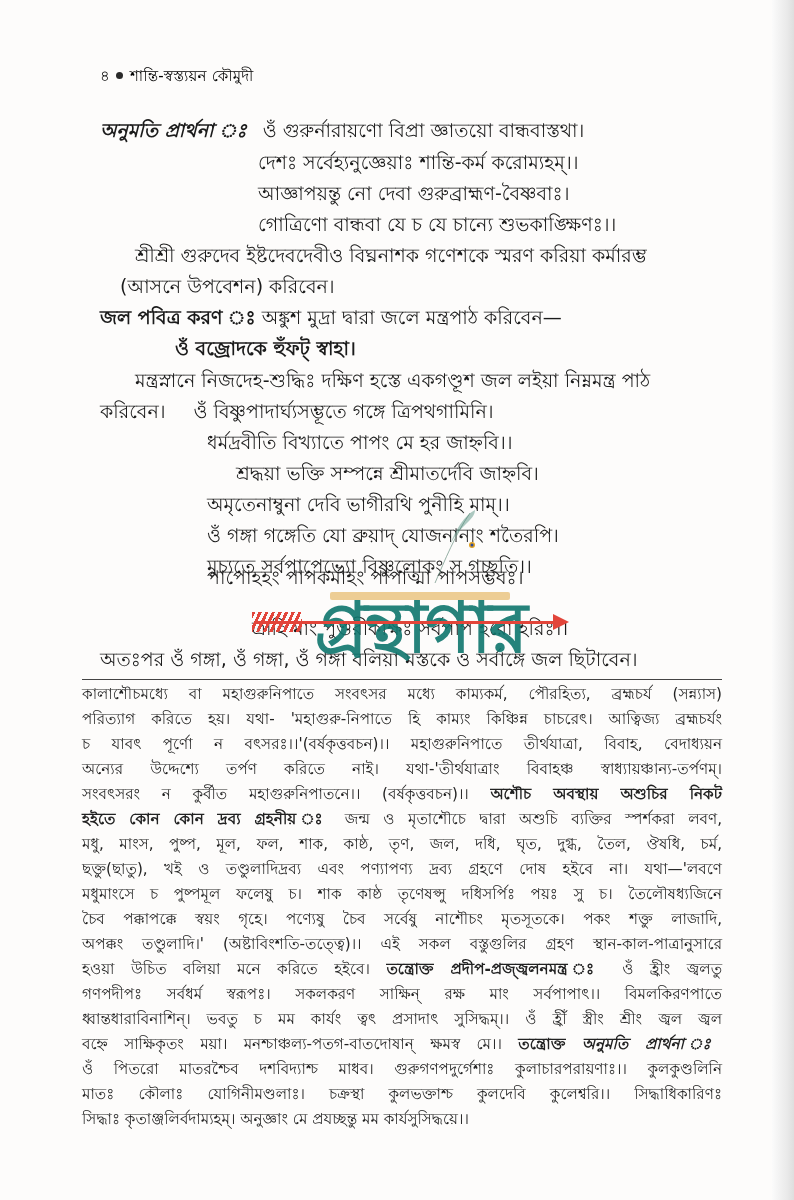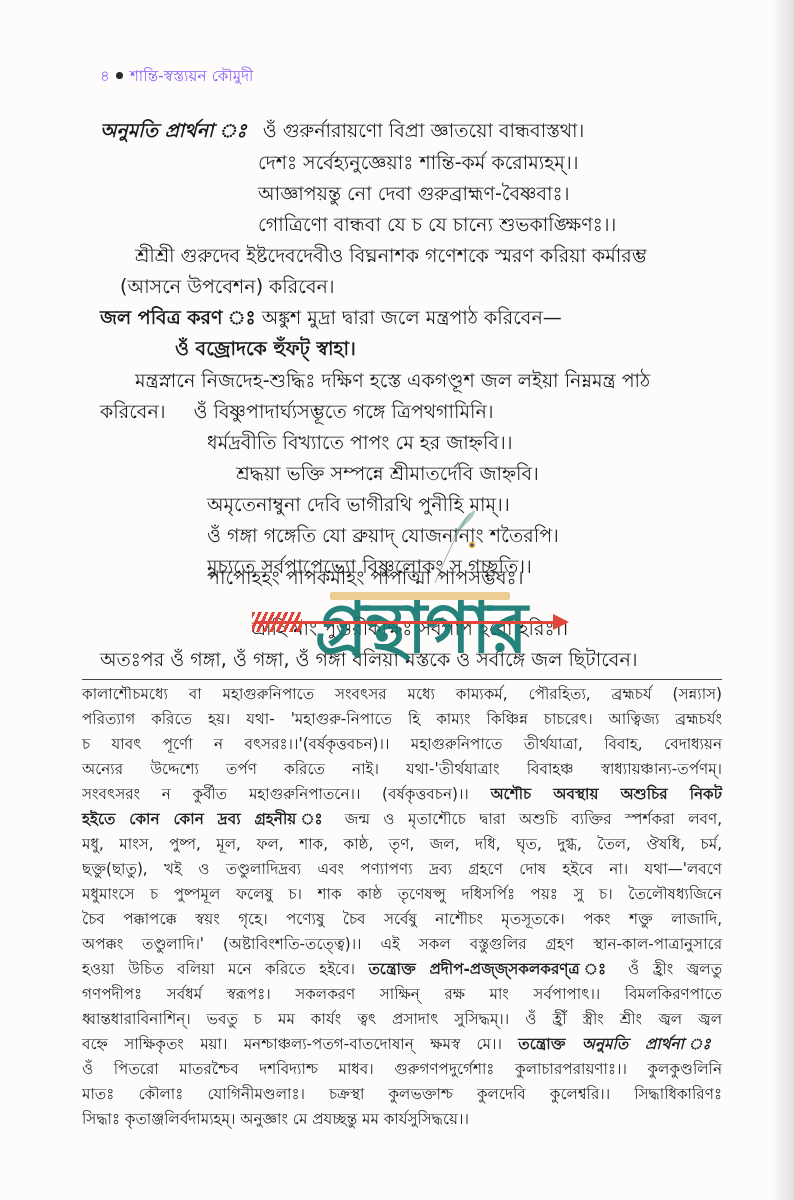--- a/index.html
+++ b/index.html
@@ -8,21 +8,21 @@
     background:#fdfcfb;
     font-family:"DejaVu Sans", "Liberation Sans", sans-serif;
     color:#1c1c1c;
   }
   .page-edge {
     position:absolute; top:0; right:0; width:22px; height:1200px;
     background:linear-gradient(to right, #fbfbfb, #e9e9e9 70%, #dedede);
   }
   .running-head {
     position:absolute; left:100px; top:64px;
-    font-size:15px; color:#8b5cf6; letter-spacing:0.2px;
+    font-size:15px; color:#000000; letter-spacing:0.2px;
   }
   .running-head .dot { display:inline-block; width:7px; height:7px; border-radius:50%; background:#2a2a2a; margin:0 7px 2px 6px; vertical-align:middle; }
   .line {
     position:absolute; white-space:nowrap; font-size:19px; line-height:30px; color:#1b1b1b;
   }
   .lbl { font-style:italic; font-weight:bold; }
   .bold { font-weight:bold; }
   .sm {
     position:absolute; white-space:nowrap; font-size:15.2px; line-height:24.6px; color:#222;
     left:82px; width:640px; text-align:justify; text-align-last:justify;
@@ -105,21 +105,21 @@
   <span class="bold">হইতে কোন কোন দ্রব্য গ্রহনীয় ঃ</span>
   <span>জন্ম ও মৃতাশৌচে দ্বারা অশুচি ব্যক্তির স্পর্শকরা লবণ,</span>
 </div>
 <div class="sm" style="top:832px;">মধু, মাংস, পুষ্প, মূল, ফল, শাক, কাষ্ঠ, তৃণ, জল, দধি, ঘৃত, দুগ্ধ, তৈল, ঔষধি, চর্ম,</div>
 <div class="sm" style="top:857px;">ছক্তু(ছাতু), খই ও তণ্ডুলাদিদ্রব্য এবং পণ্যাপণ্য দ্রব্য গ্রহণে দোষ হইবে না। যথা—'লবণে</div>
 <div class="sm" style="top:882px;">মধুমাংসে চ পুষ্পমূল ফলেষু চ। শাক কাষ্ঠ তৃণেষপ্সু দধিসর্পিঃ পয়ঃ সু চ। তৈলৌষধ্যজিনে</div>
 <div class="sm" style="top:907px;">চৈব পক্কাপক্কে স্বয়ং গৃহে। পণ্যেষু চৈব সর্বেষু নাশৌচং মৃতসূতকে। পকং শক্তু লাজাদি,</div>
 <div class="sm" style="top:932px;">অপক্কং তণ্ডুলাদি।' (অষ্টাবিংশতি-তত্ত্বে)।। এই সকল বস্তুগুলির গ্রহণ স্থান-কাল-পাত্রানুসারে</div>
 <div class="sm" style="top:957px;">
   <span>হওয়া উচিত বলিয়া মনে করিতে হইবে।</span>
-  <span class="bold">তন্ত্রোক্ত প্রদীপ-প্রজ্জ্সকলকরণ্ত্র ঃ</span>
+  <span class="bold">তন্ত্রোক্ত প্রদীপ-প্রজ্জ্বলনমন্ত্র ঃ</span>
   <span>ওঁ হ্রীং জ্বলতু</span>
 </div>
 <div class="sm" style="top:982px;">গণপদীপঃ সর্বধর্ম স্বরূপঃ। সকলকরণ সাক্ষিন্ রক্ষ মাং সর্বপাপাৎ।। বিমলকিরণপাতে</div>
 <div class="sm" style="top:1007px;">ধ্বান্তধারাবিনাশিন্। ভবতু চ মম কার্যং ত্বৎ প্রসাদাৎ সুসিদ্ধম্।। ওঁ হ্রীঁ স্ত্রীং শ্রীং জ্বল জ্বল</div>
 <div class="sm" style="top:1032px;">
   <span>বহ্নে সাক্ষিকৃতং ময়া। মনশ্চাঞ্চল্য-পতগ-বাতদোষান্ ক্ষমস্ব মে।।</span>
   <span class="bold">তন্ত্রোক্ত</span>
   <span class="lbl">অনুমতি প্রার্থনা ঃ</span>
 </div>
 <div class="sm" style="top:1057px;">ওঁ পিতরো মাতরশ্চৈব দশবিদ্যাশ্চ মাধব। গুরুগণপদুর্গেশাঃ কুলাচারপরায়ণাঃ।। কুলকুণ্ডলিনি</div>

